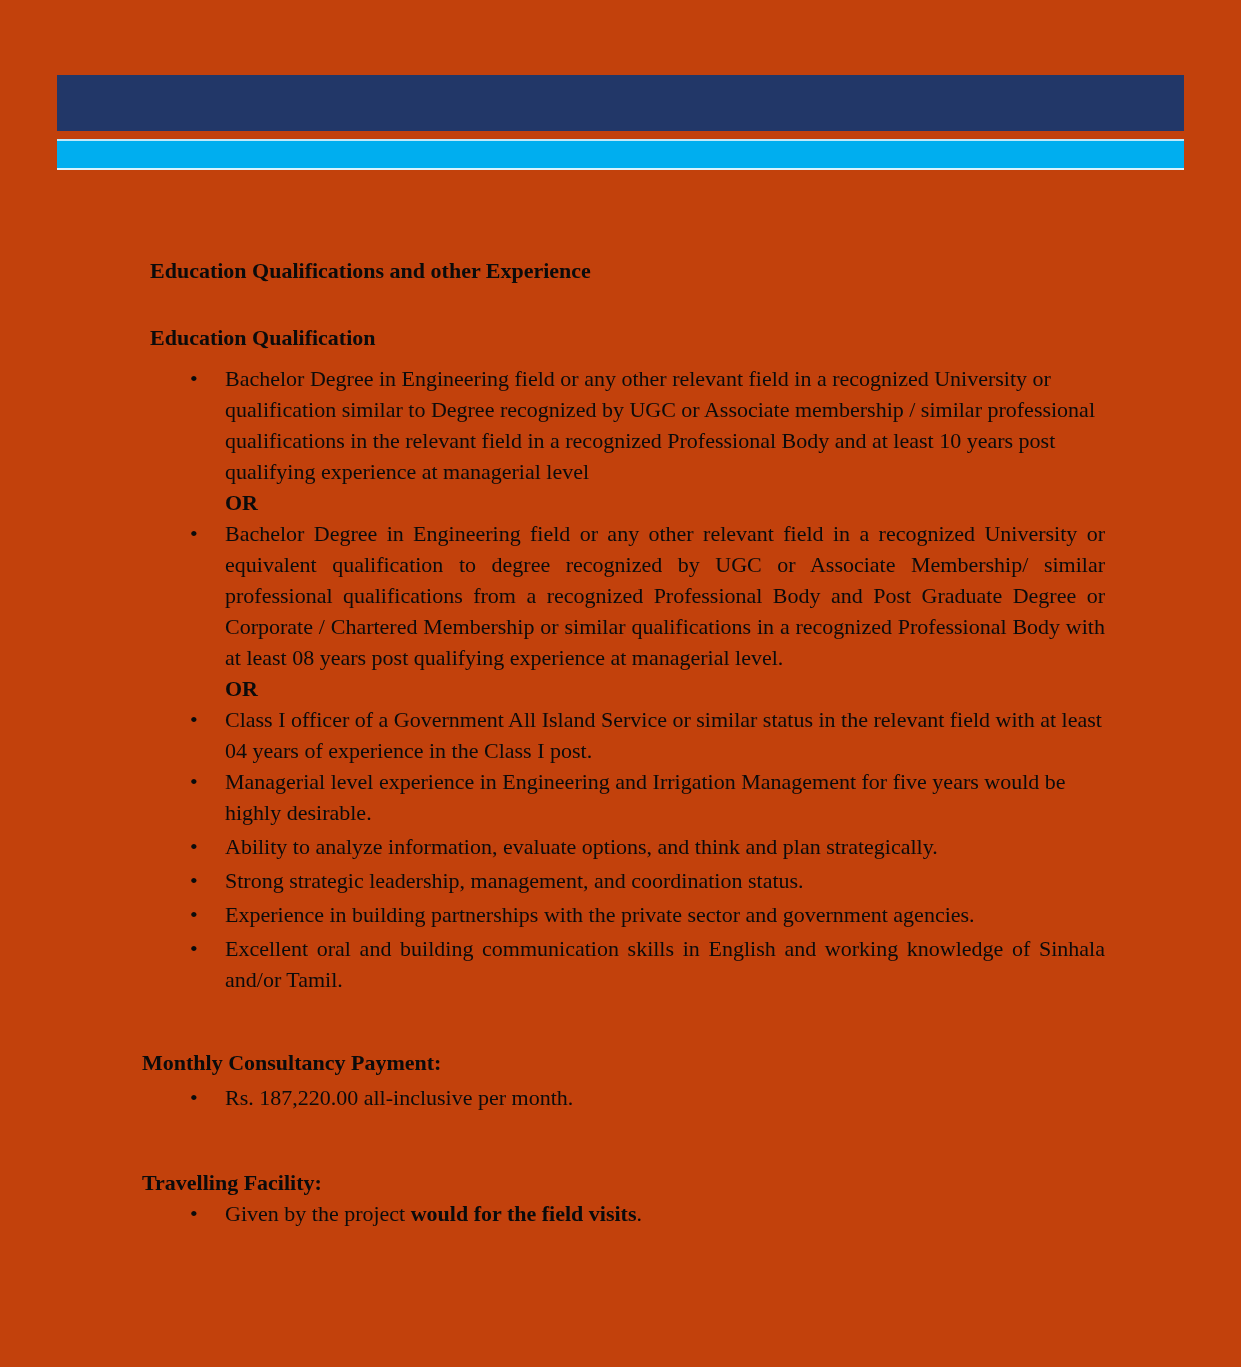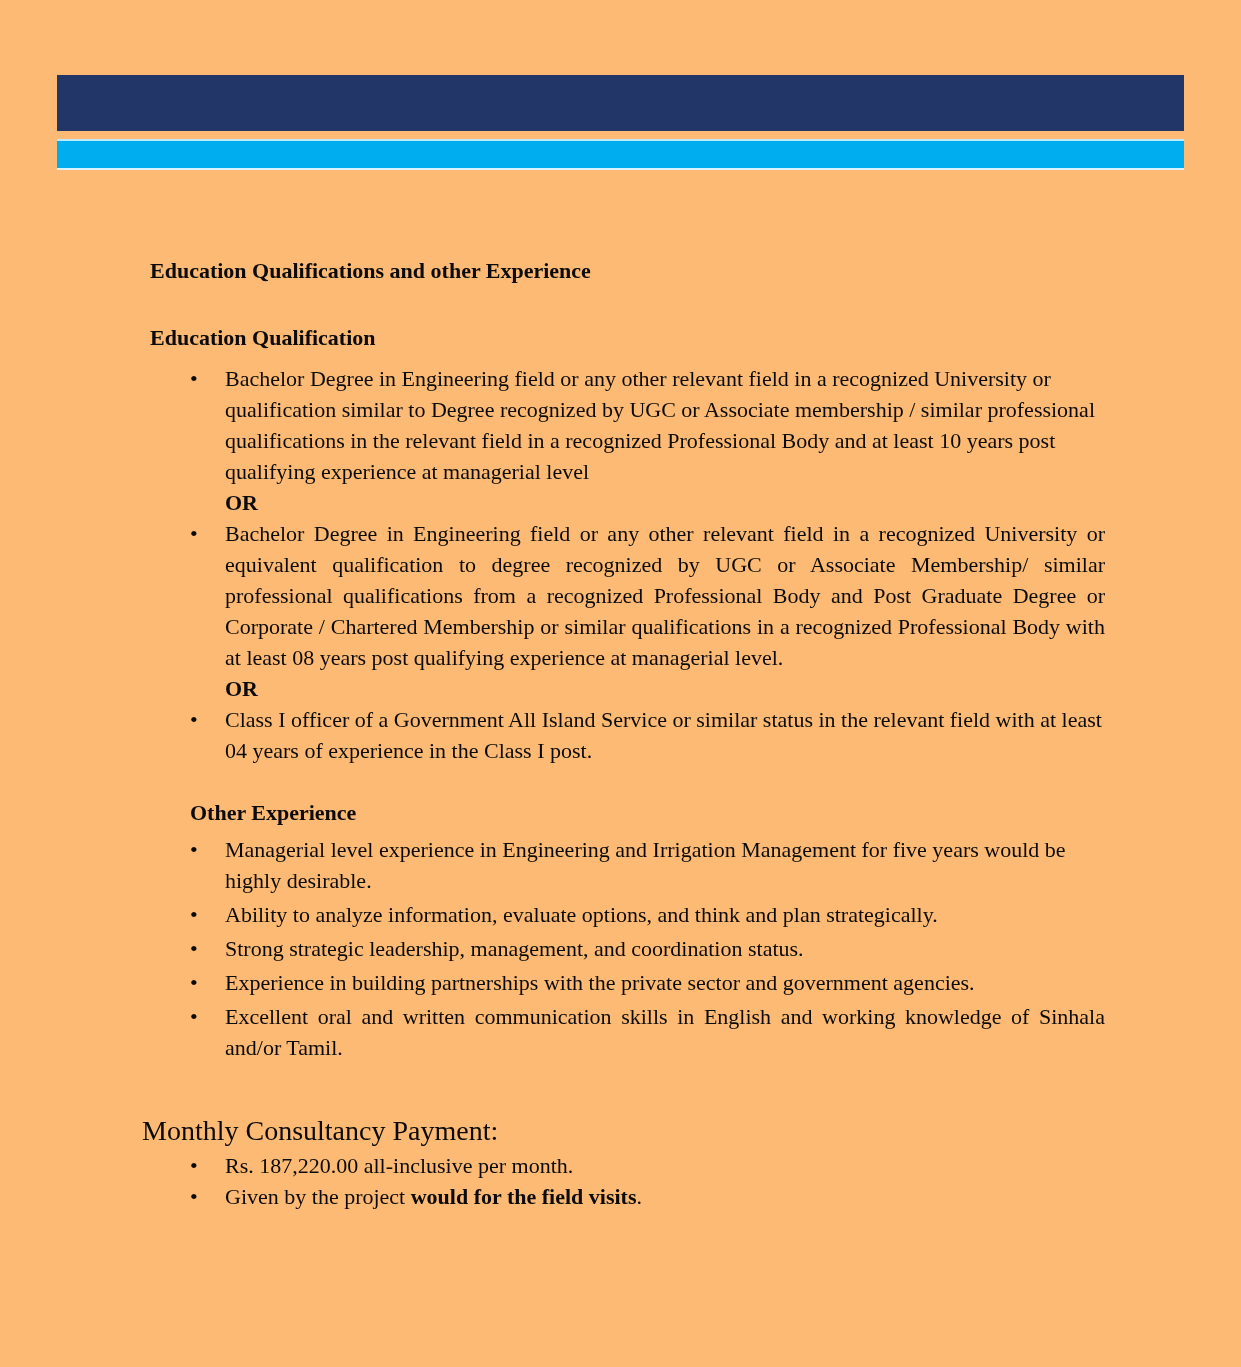--- a/index.html
+++ b/index.html
@@ -4,21 +4,21 @@
 <style>
   html, body {
     margin: 0;
     padding: 0;
     background: #ffffff;
   }
   .page {
     position: relative;
     width: 1241px;
     height: 1367px;
-    background: #fdba74;
+    background: #c2410c;
     font-family: "Liberation Serif", "DejaVu Serif", serif;
     color: #0b0b0b;
     overflow: hidden;
   }
   .bar {
     width: 1127px;
     margin-left: 57px;
   }
   .bar.navy {
     margin-top: 75px;
@@ -49,23 +49,23 @@
     font-weight: bold;
     margin: 36px 0 10px 8px;
   }
   .h-other {
     font-size: 22px;
     line-height: 31px;
     font-weight: bold;
     margin: 31px 0 6px 48px;
   }
   .h-pay {
-    font-size: 28px;
+    font-size: 22px;
     line-height: 31px;
-    font-weight: normal;
+    font-weight: bold;
     margin: 52px 0 0 0;
   }
   .h-travel {
     font-size: 22px;
     line-height: 31px;
     font-weight: bold;
     margin: 54px 0 0 0;
   }
   .li {
     position: relative;
@@ -121,50 +121,50 @@
         <span class="marker">•</span>
         <span class="li-text just">Bachelor Degree in Engineering field or any other relevant field in a recognized University or equivalent qualification to degree recognized by UGC or Associate Membership/ similar professional qualifications from a recognized Professional Body and Post Graduate Degree or Corporate / Chartered Membership or similar qualifications in a recognized Professional Body with at least 08 years post qualifying experience at managerial level.</span>
       </div>
       <div class="or-line">OR</div>
       <div class="li">
         <span class="marker">•</span>
         <span class="li-text">Class I officer of a Government All Island Service or similar status in the relevant field with at least 04 years of experience in the Class I post.</span>
       </div>
     </div>
 
-    <div class="h-other">Other Experience</div>
 
     <div class="list other-list">
       <div class="li">
         <span class="marker">•</span>
         <span class="li-text">Managerial level experience in Engineering and Irrigation Management for five years would be highly desirable.</span>
       </div>
       <div class="li">
         <span class="marker">•</span>
         <span class="li-text">Ability to analyze information, evaluate options, and think and plan strategically.</span>
       </div>
       <div class="li">
         <span class="marker">•</span>
         <span class="li-text">Strong strategic leadership, management, and coordination status.</span>
       </div>
       <div class="li">
         <span class="marker">•</span>
         <span class="li-text">Experience in building partnerships with the private sector and government agencies.</span>
       </div>
       <div class="li">
         <span class="marker">•</span>
-        <span class="li-text just">Excellent oral and written communication skills in English and working knowledge of Sinhala and/or Tamil.</span>
+        <span class="li-text just">Excellent oral and building communication skills in English and working knowledge of Sinhala and/or Tamil.</span>
       </div>
     </div>
 
     <div class="h-pay">Monthly Consultancy Payment:</div>
     <div class="li pay-li">
       <span class="marker">•</span>
       <span class="li-text">Rs. 187,220.00 all-inclusive per month.</span>
     </div>
 
+    <div class="h-travel">Travelling Facility:</div>
     <div class="li">
       <span class="marker">•</span>
       <span class="li-text"><span>Given by the project </span><span class="bold-run">would for the field visits</span><span>.</span></span>
     </div>
 
   </div>
 </div>
 
 </body></html>

